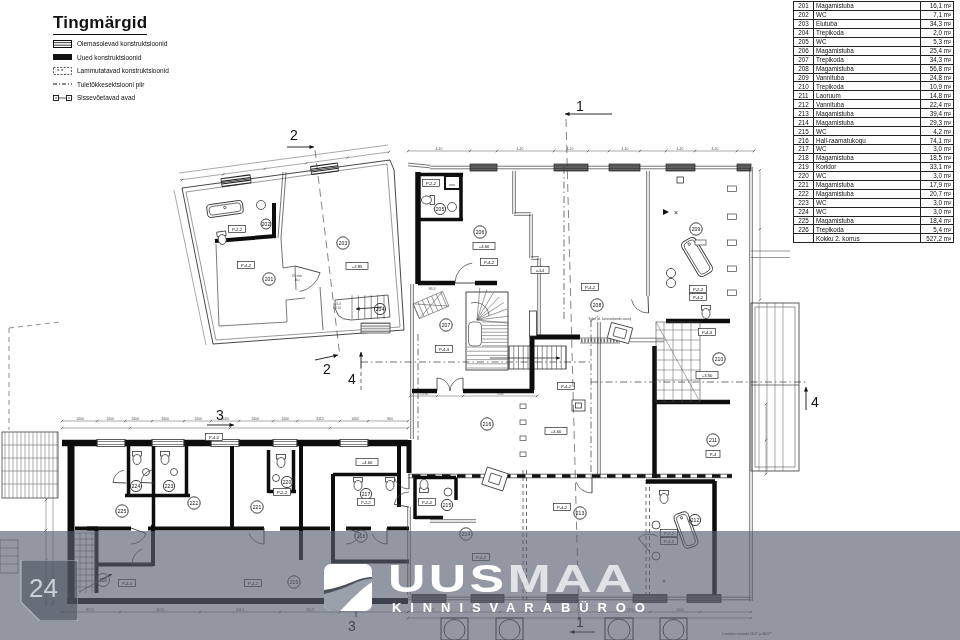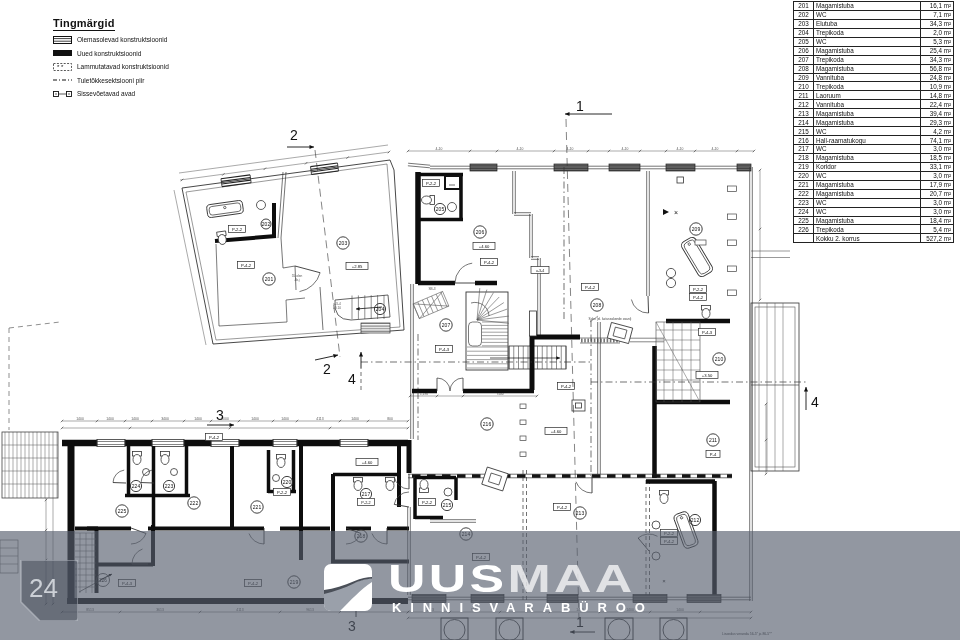--- a/index.html
+++ b/index.html
@@ -1,19 +1,19 @@
 <!DOCTYPE html>
 <html><head><meta charset="utf-8">
 <style>
 html,body{margin:0;padding:0;width:960px;height:640px;overflow:hidden;background:#fff;
 font-family:"Liberation Sans", sans-serif;}
 #page{position:relative;width:960px;height:640px;}
 #plan{position:absolute;left:0;top:0;}
 #legend{position:absolute;left:53px;top:13px;color:#111;}
-#legend h1{font-size:11px;font-weight:700;margin:0 0 2px 0;letter-spacing:0.2px;
+#legend h1{font-size:17px;font-weight:700;margin:0 0 2px 0;letter-spacing:0.2px;
 border-bottom:1px solid #111;display:inline-block;padding-bottom:1px;}
 .litem{display:flex;align-items:center;height:13.5px;font-size:6.5px;color:#111;}
 .lsym{width:19px;height:8px;margin-right:5px;flex:none;}
 #roomtable{position:absolute;left:793px;top:1px;border-collapse:collapse;}
 #roomtable td{border:0.9px solid #222;font-size:6.3px;color:#111;padding:0 2px;height:7.95px;line-height:7px;}
 td.c1{width:15px;text-align:center;}
 td.c2{width:102px;text-align:left;}
 td.c3{width:28px;text-align:right;}
 #band{position:absolute;left:0;top:531px;width:960px;height:109px;background:rgba(88,95,110,0.65);}
 #logo{display:block;position:absolute;left:324px;top:564px;width:48px;height:47px;}

